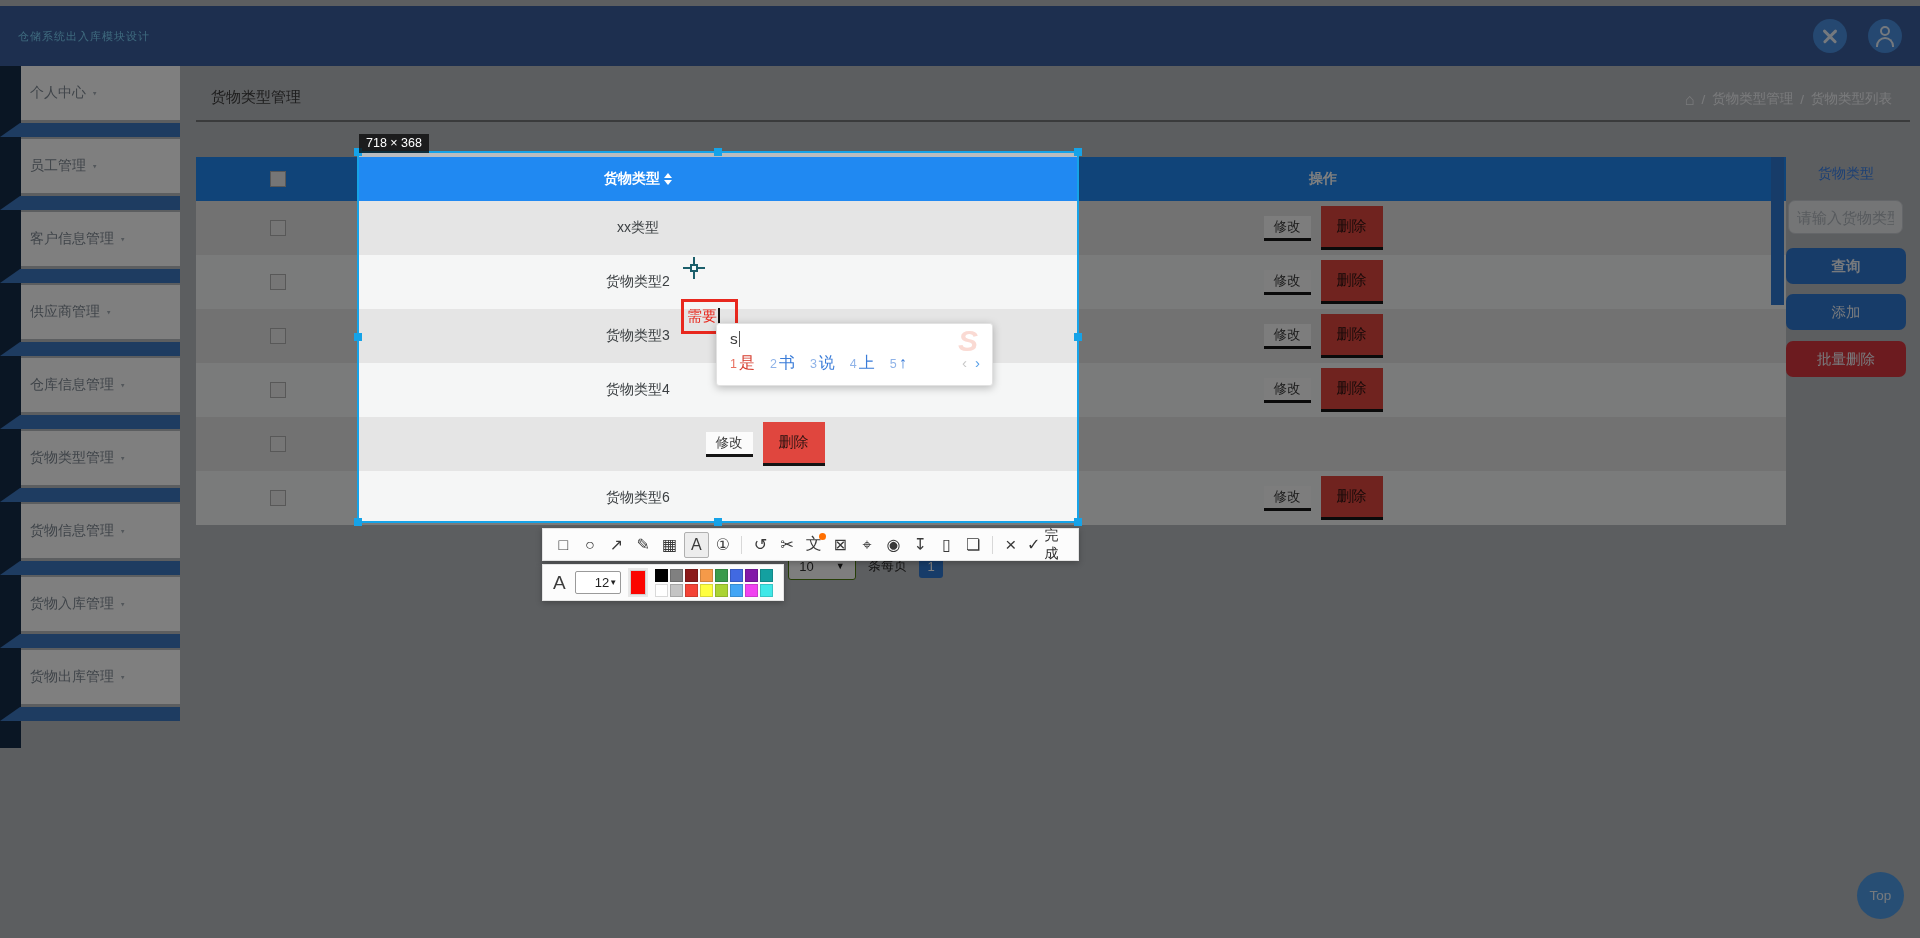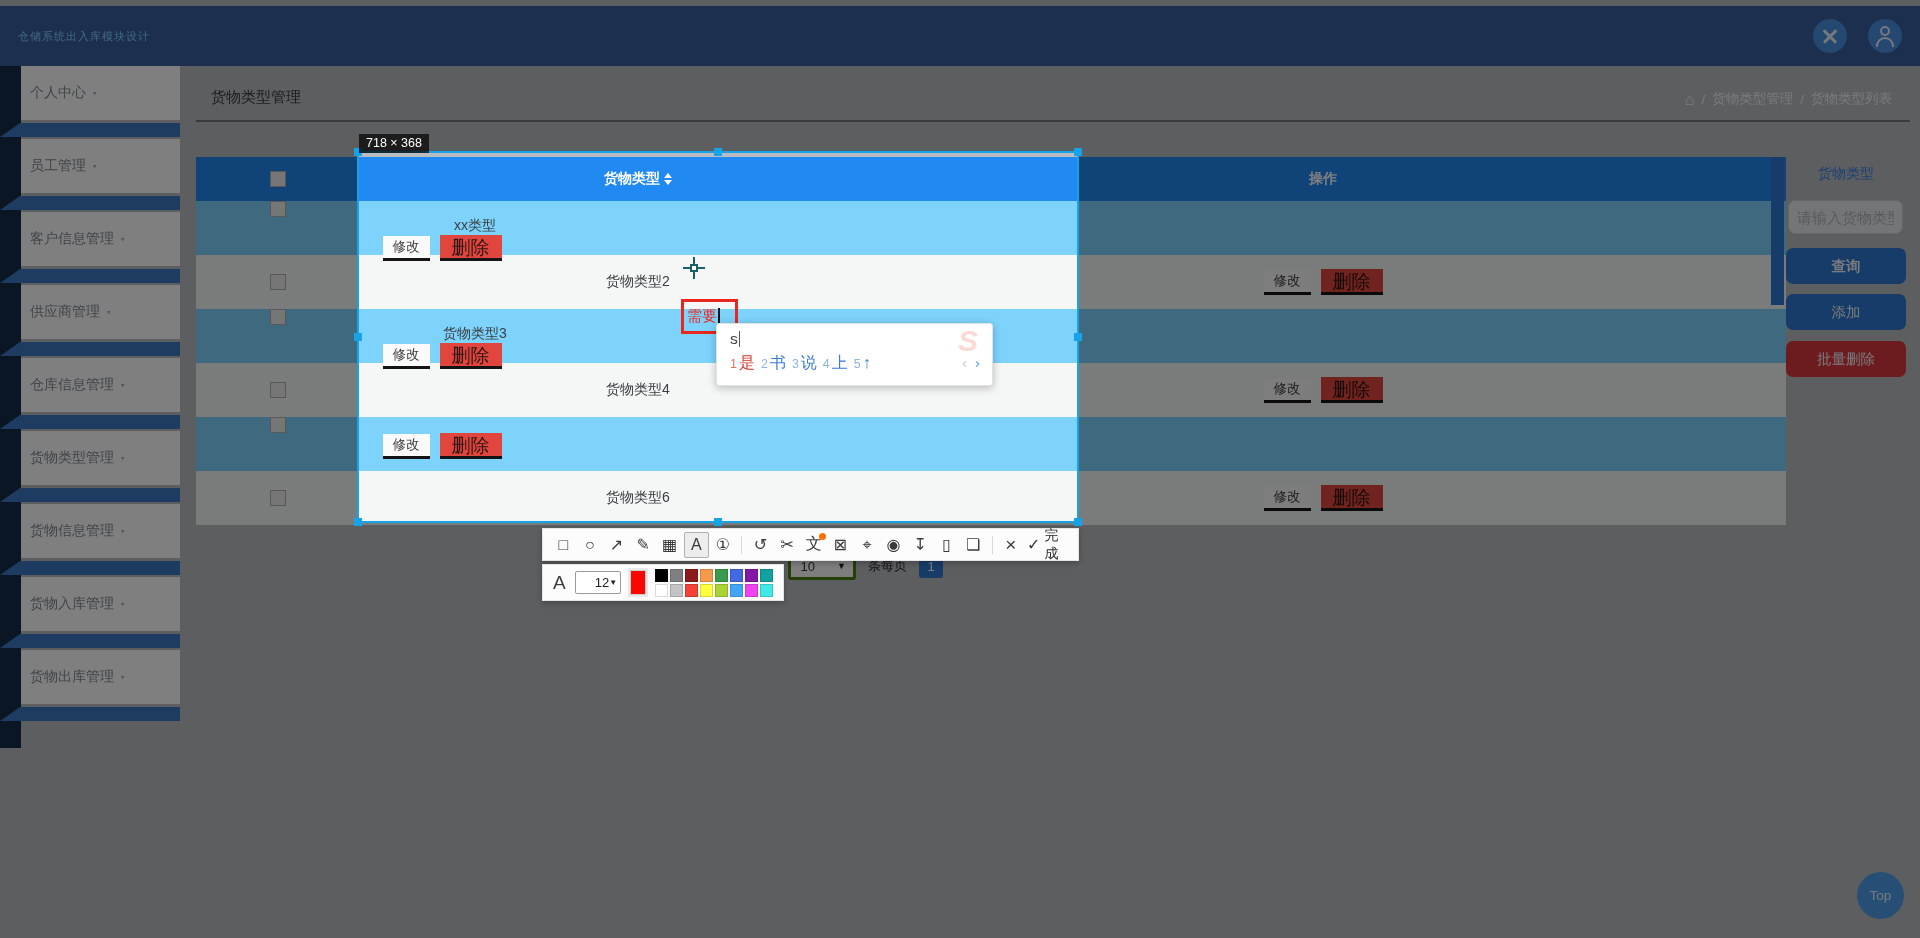--- a/index.html
+++ b/index.html
@@ -35,42 +35,42 @@
   .breadcrumb { position:absolute; top:90px; right:28px; color:#f2f4f7; font-size:13.5px;
     display:flex; align-items:center; gap:7px; }
   .home-glyph { font-size:16px; line-height:13px; }
   .divider { position:absolute; left:196px; top:120px; width:1714px; height:2px; background:#747678; }
 
   
   .table { position:absolute; left:196px; top:157px; width:1590px; }
   .trow { display:flex; width:100%; }
   .thead { height:44px; background:#2089f2; color:#fff; font-weight:bold; font-size:14px; }
   .tbody-row { height:54px; font-size:14px; color:#3c4043; }
-  .row-odd { background:#7dd3fc;flex-direction:column; }
+  .row-odd { background:#e5e5e5; }
   .row-even { background:#f5f6f6; }
   .c-check { width:163px; display:flex; align-items:center; justify-content:center; }
   .c-type  { width:558px; display:flex; align-items:center; justify-content:center; }
   .c-gap   { width:160px; }
   .c-ops   { width:492px; display:flex; align-items:center; justify-content:center; }
   .c-fill  { width:217px; }
   .checkbox { width:16px; height:16px; background:#ececec; border:1px solid #b0b0b0; cursor:pointer; }
   .sort-icon { display:inline-flex; flex-direction:column; gap:2px; margin-left:4px; }
   .sort-icon i { width:0; height:0; border-left:4px solid transparent; border-right:4px solid transparent; }
   .sort-up { border-bottom:5px solid #fff; }
   .sort-down { border-top:5px solid #fff; }
   .btn-modify { width:47px; height:25px; background:#fbfbfb; color:#3a3a3a; font-size:13.5px;
     border:none; border-bottom:3px solid #141414; cursor:pointer; }
-  .btn-delete { width:62px; height:26px; background:#e0463e; color:#2e1412; font-size:19px;
+  .btn-delete { width:62px; height:44px; background:#e0463e; color:#2e1412; font-size:15px;
     border:none; border-bottom:3px solid #141414; margin-left:10px; cursor:pointer; }
   .scroll-thumb { position:absolute; left:1771px; top:157px; width:13px; height:148px; background:#2e78d2; }
 
   
   .pagination { position:absolute; left:788px; top:552px; display:flex; align-items:center; }
-  .page-size { width:68px; height:28px; background:#fdfdfd; border:3px solid #4d7c0f; border-radius:3px;
-    display:flex; align-items:center; justify-content:flex-end; padding:0 7px; font-size:13px; color:#333; cursor:pointer;gap:22px; }
+  .page-size { width:68px; height:28px; background:#fdfdfd; border:1px solid #4d7c0f; border-radius:3px;
+    display:flex; align-items:center; justify-content:center; padding:0 7px; font-size:13px; color:#333; cursor:pointer;gap:22px; }
   .page-size .sel-caret { font-size:9px; color:#222; }
   .per-page { margin-left:12px; font-size:13px; color:#2e2e2e; }
   .page-btn { margin-left:12px; width:24px; height:24px; background:#2e78d2; color:#fff; border-radius:3px;
     display:flex; align-items:center; justify-content:center; font-size:13px; cursor:pointer; }
 
   
   .panel-label { position:absolute; left:1786px; top:165px; width:120px; text-align:center;
     color:#3b82e8; font-size:14px; }
   .panel-input { position:absolute; left:1788px; top:200px; width:115px; height:34px;
     background:#e8eaec; border:1px solid #c8ccd2; border-radius:7px; padding:0 8px;
@@ -107,21 +107,21 @@
   .anno-box { position:absolute; left:681px; top:299px; width:57px; height:35px;
     border:3px solid #e8281e; z-index:63; display:flex; align-items:center; padding-left:3px;
     color:#e8281e; font-size:15px; }
   .text-caret { display:inline-block; width:2px; height:17px; background:#141414; margin-left:1px; }
 
   
   .ime { position:absolute; left:716px; top:323px; width:277px; height:63px; background:#fff;
     border:1px solid #e2e2e2; border-radius:3px; box-shadow:0 2px 8px rgba(0,0,0,0.25); z-index:75; }
   .ime-comp { margin:6px 0 0 13px; font-size:15.5px; color:#3c3c3c; display:flex; align-items:center; }
   .ime-comp .text-caret { height:16px; width:1.5px; background:#555; }
-  .ime-cands { margin:5px 0 0 13px; display:flex; align-items:baseline; gap:6px; font-size:16px; width:250px; }
+  .ime-cands { margin:5px 0 0 13px; display:flex; align-items:baseline; gap:15px; font-size:16px; width:250px; }
   .cand { cursor:pointer; white-space:nowrap; }
   .cand .n { font-size:12.5px; margin-right:2px; }
   .cand-1 .n { color:#e87060; } .cand-1 .t { color:#d5392b; }
   .cand-b .n { color:#8fb3e8; } .cand-b .t { color:#3a7cd8; }
   .ime-arrows { margin-left:auto; display:flex; gap:8px; font-size:15px; }
   .arrow-prev { color:#c8c8c8; cursor:pointer; }
   .arrow-next { color:#58a0e8; cursor:pointer; }
   .ime-watermark { position:absolute; right:14px; top:0px; font-size:30px; font-style:italic;
     font-weight:bold; color:rgba(240,150,130,0.35); }
 

